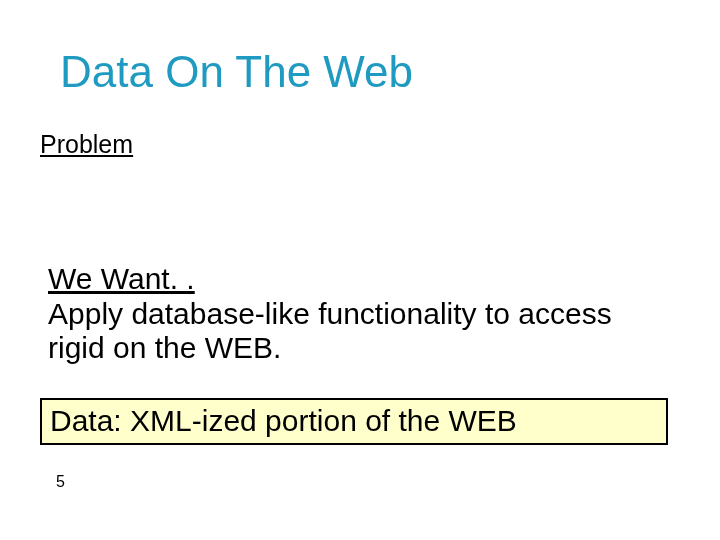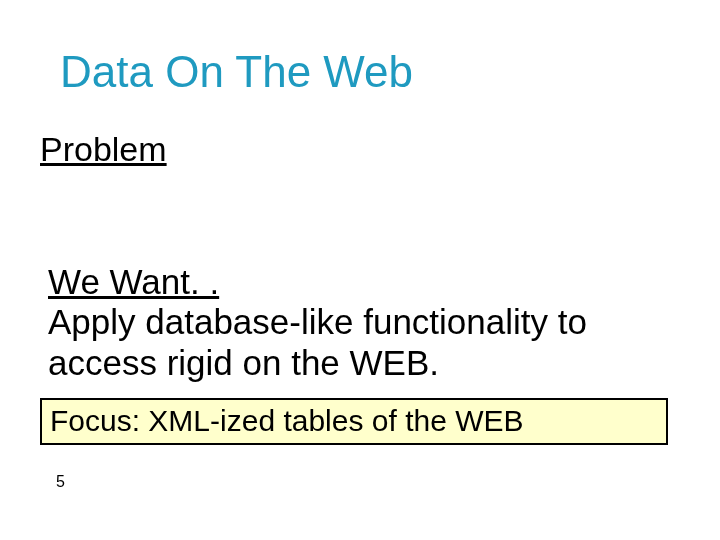--- a/index.html
+++ b/index.html
@@ -26,29 +26,29 @@
     font-size: 44px;
     line-height: 1.1;
     color: #1f9ac0; 
     font-weight: 400;
   }
   .block-problem {
     position: absolute;
     left: 40px;
     top: 130px;
     width: 620px;
-    font-size: 34px;
+    font-size: 25px;
     line-height: 1.15;
   }
   .block-want {
     position: absolute;
     left: 48px;
     top: 262px;
     width: 612px;
-    font-size: 35px;
+    font-size: 30px;
     line-height: 1.15;
   }
   .heading-underline {
     text-decoration: underline;
   }
   .focus-box {
     position: absolute;
     left: 40px;
     top: 398px;
     width: 628px;
@@ -77,17 +77,17 @@
 
   <div class="block-problem">
     <div class="heading-underline">Problem</div>
   </div>
 
   <div class="block-want">
     <div class="heading-underline">We Want. .</div>
     <div>Apply database-like functionality to access rigid on the WEB.</div>
   </div>
 
-  <div class="focus-box">Focus: XML-ized tables of the WEB</div>
+  <div class="focus-box">Data: XML-ized portion of the WEB</div>
 
   <div class="page-number">5</div>
 
 </div>
 
 </body></html>

